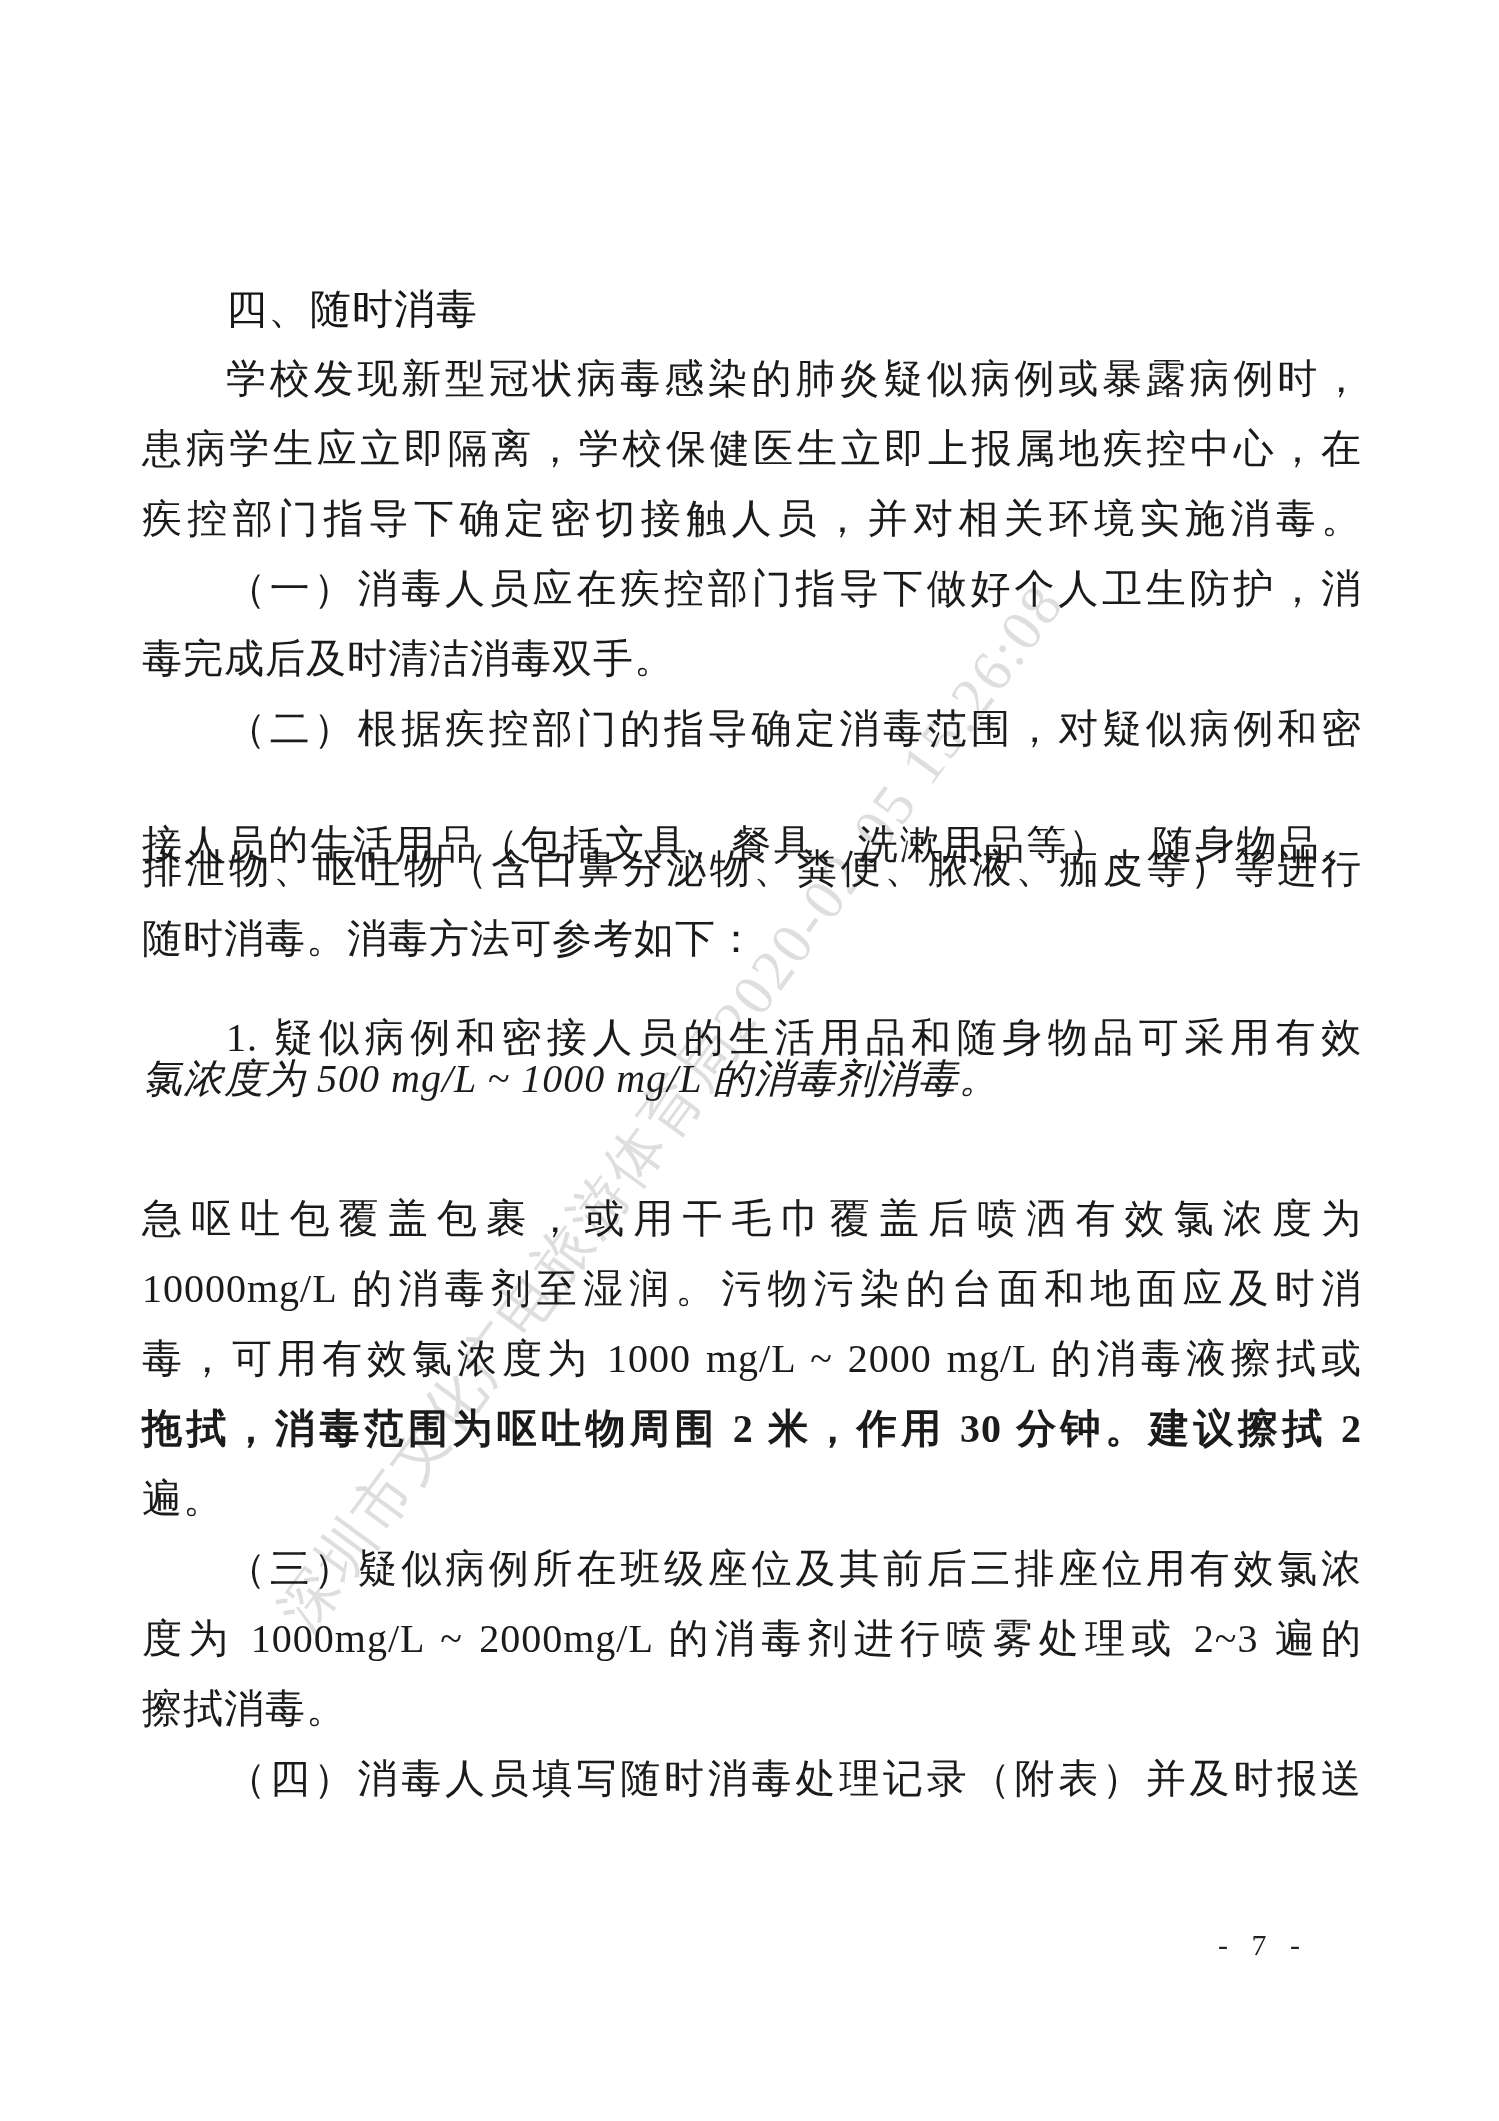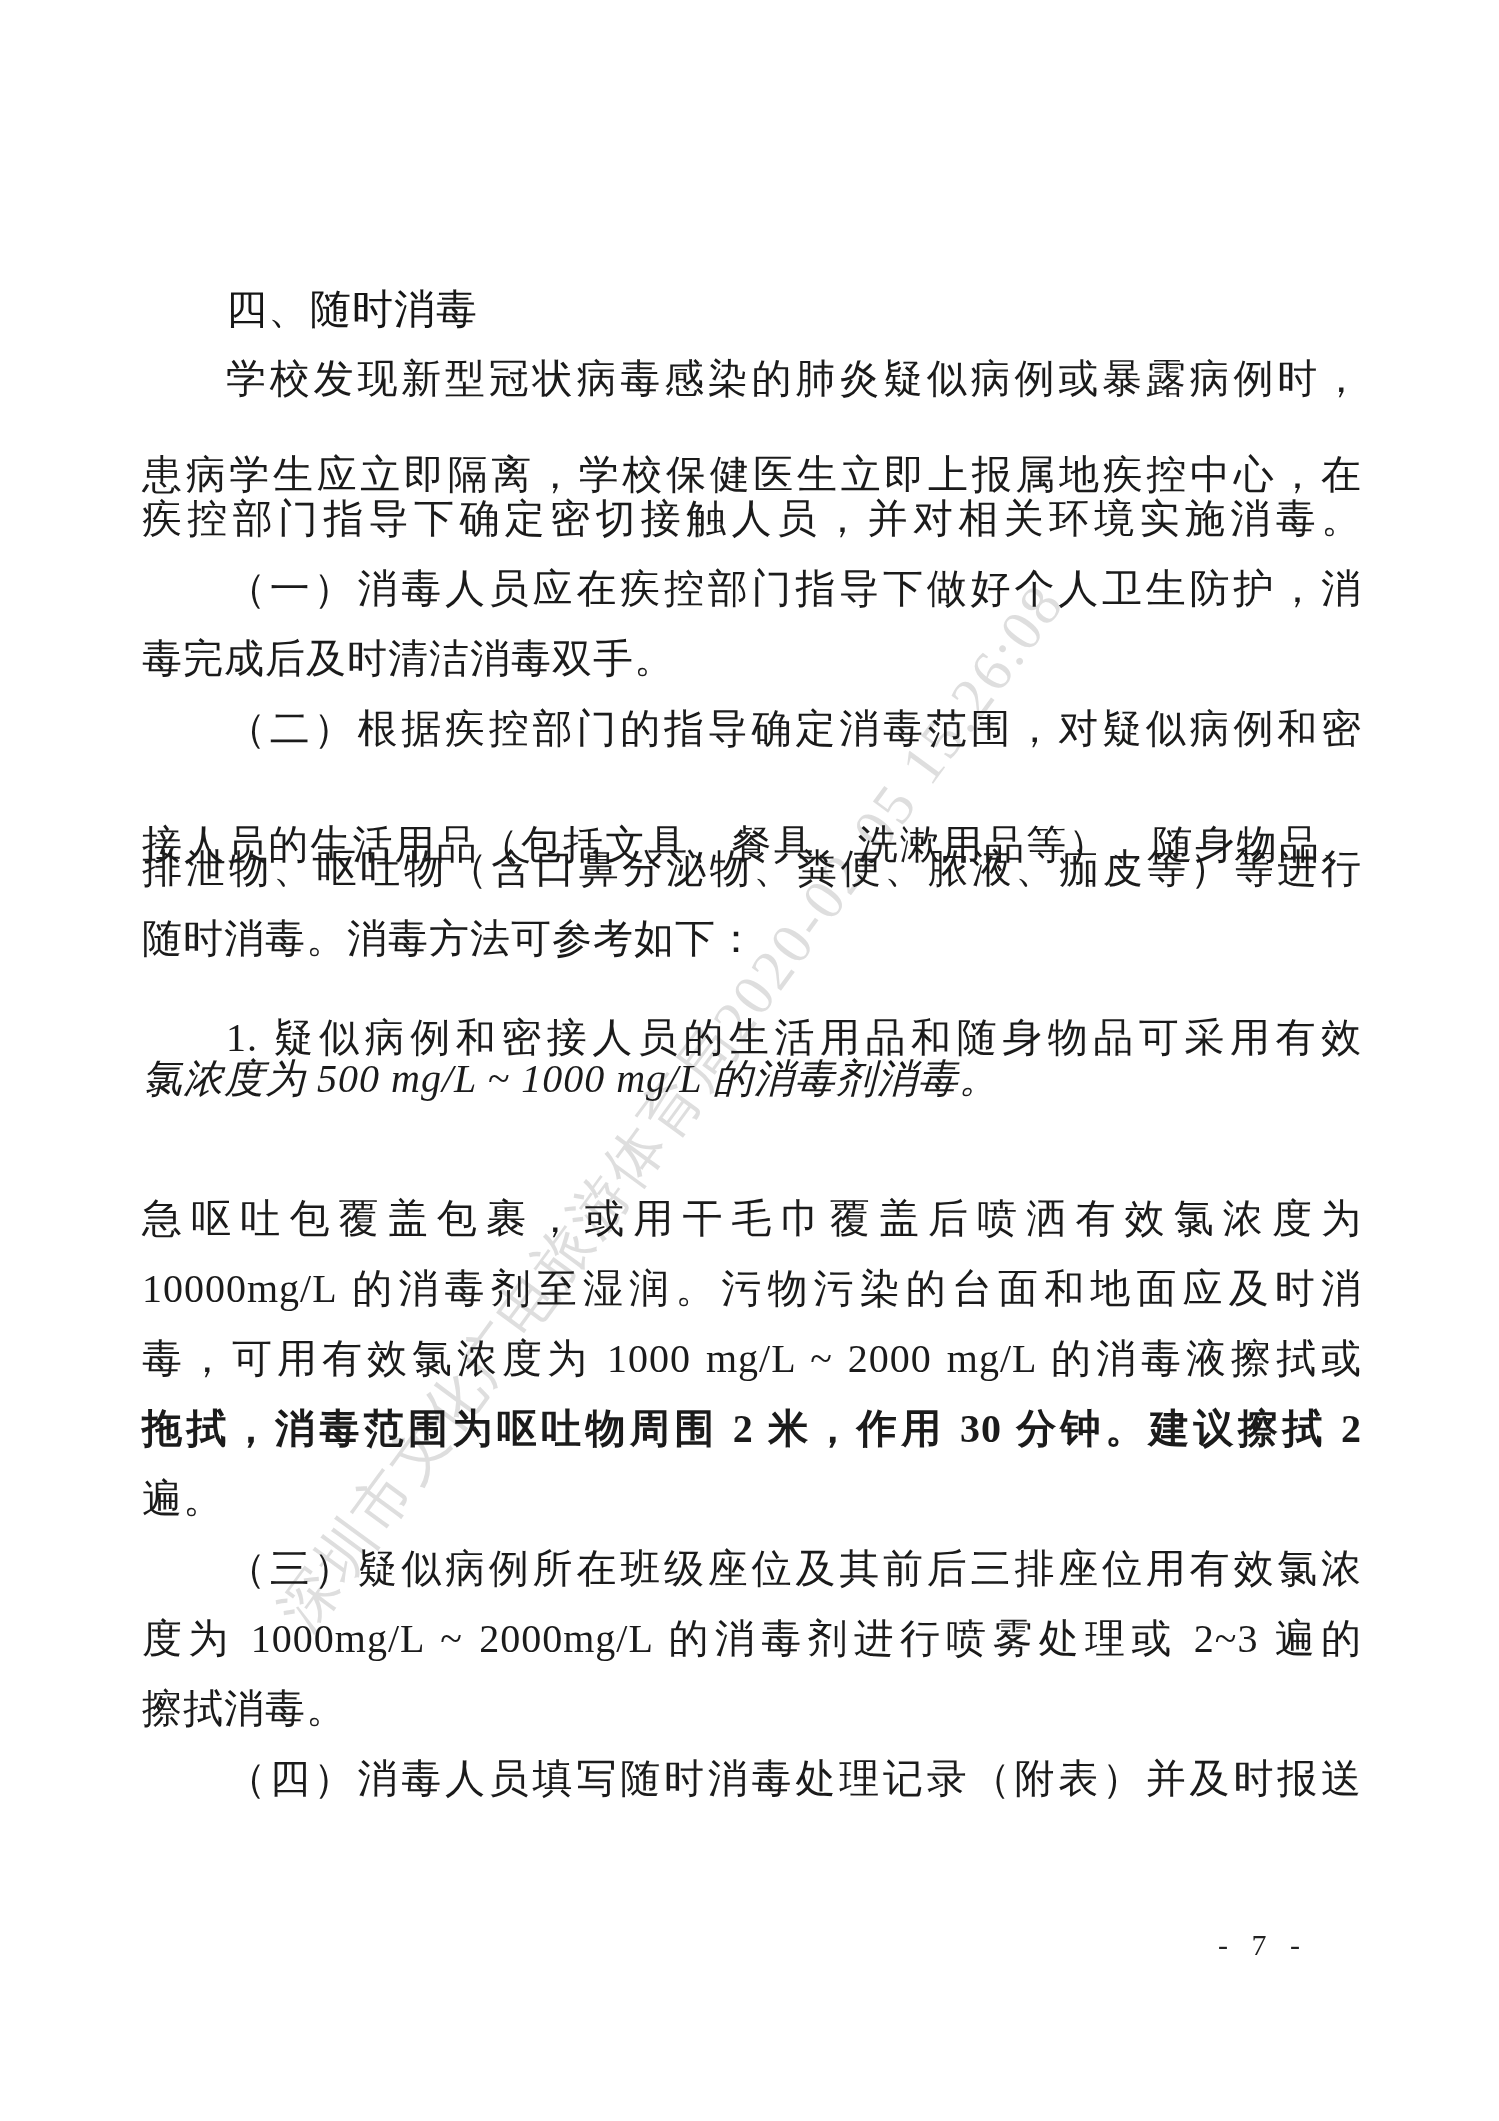--- a/index.html
+++ b/index.html
@@ -69,21 +69,21 @@
 <body>
 
 <div class="page">
 
   <div class="watermark">深圳市文化广电旅游体育局2020-02-05 15:26:08</div>
 
   <div class="content">
     <h1 class="line heading">四、随时消毒</h1>
 
   <div class="line indent justify" style="top: 353px;">学校发现新型冠状病毒感染的肺炎疑似病例或暴露病例时，</div>
-      <div class="line justify" style="top: 423px; margin-top: 26px;">患病学生应立即隔离，学校保健医生立即上报属地疾控中心，在</div>
+      <div class="line justify" style="top: 423px;">患病学生应立即隔离，学校保健医生立即上报属地疾控中心，在</div>
       <div class="line justify" style="top: 493px;">疾控部门指导下确定密切接触人员，并对相关环境实施消毒。</div>
       <div class="line indent justify" style="top: 563px;">（一）消毒人员应在疾控部门指导下做好个人卫生防护，消</div>
       <div class="line left" style="top: 633px;">毒完成后及时清洁消毒双手。</div>
       <div class="line indent justify" style="top: 703px;">（二）根据疾控部门的指导确定消毒范围，对疑似病例和密</div>
       <div class="line justify" style="top: 819px;">接人员的生活用品（包括文具、餐具、洗漱用品等）、随身物品、</div>
       <div class="line justify" style="top: 843px;">排泄物、呕吐物（含口鼻分泌物、粪便、脓液、痂皮等）等进行</div>
       <div class="line left" style="top: 913px;">随时消毒。消毒方法可参考如下：</div>
       <div class="line indent justify" style="top: 1012px;">1. 疑似病例和密接人员的生活用品和随身物品可采用有效</div>
       <div class="line left" style="top: 1053px; font-style: italic;">氯浓度为 500 mg/L ~ 1000 mg/L 的消毒剂消毒。</div>
       <div class="line justify" style="top: 1193px;">急呕吐包覆盖包裹，或用干毛巾覆盖后喷洒有效氯浓度为</div>

